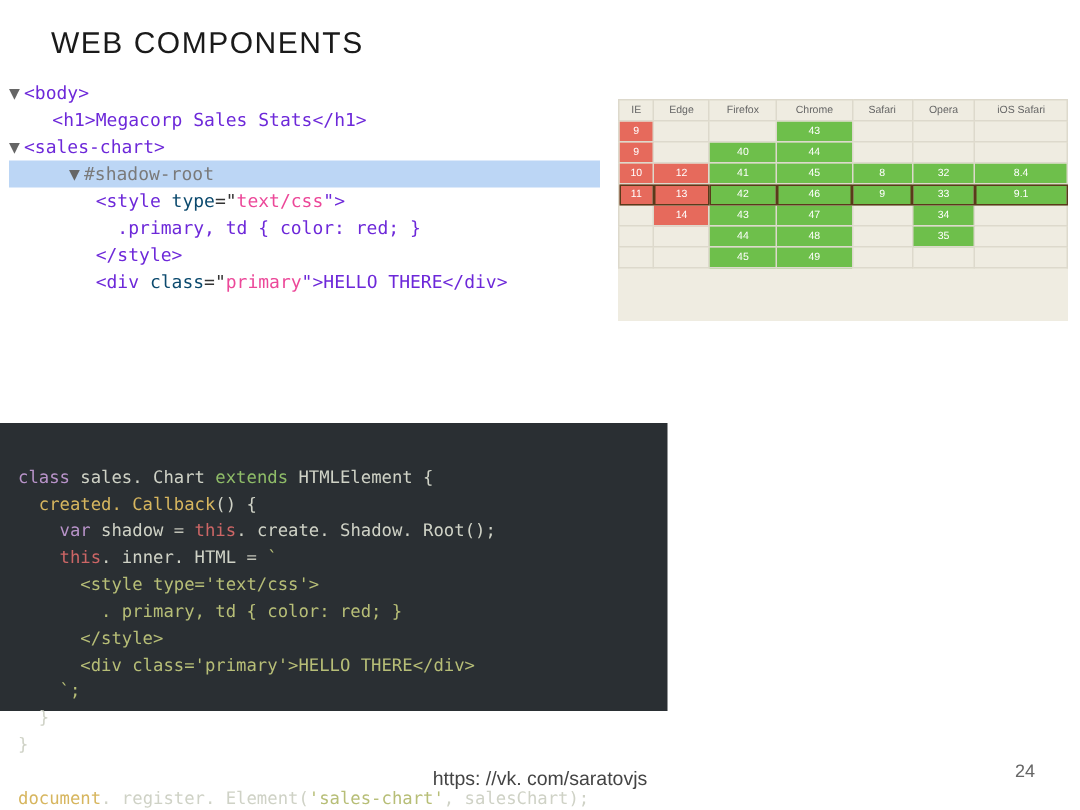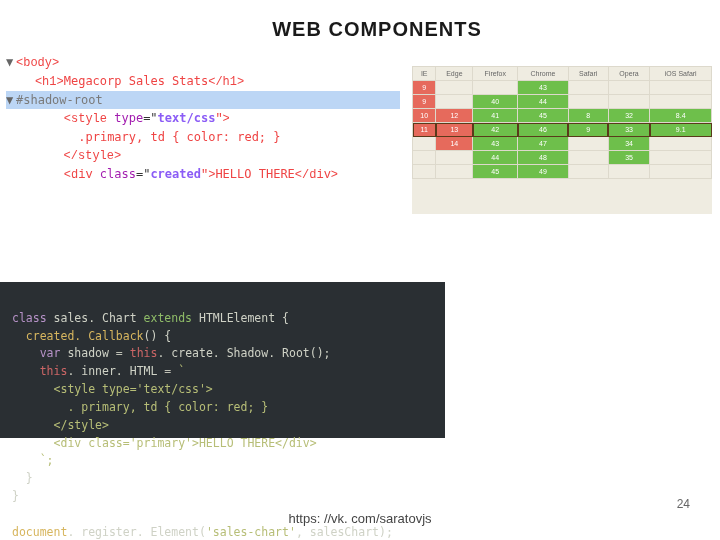--- a/index.html
+++ b/index.html
@@ -4,47 +4,46 @@
 <style>
   * { box-sizing: border-box; margin: 0; padding: 0; }
   body {
     width: 720px; height: 540px;
     background: #fff;
     font-family: "Helvetica Neue", Arial, sans-serif;
     position: relative;
   }
   .title {
     font-family: "Arial Black", Arial, sans-serif;
-    font-weight: 700;
+    font-weight: 400;
     font-size: 20px;
     letter-spacing: 1px;
     padding: 18px 0 12px 34px;
     color: #1a1a1a;
-    text-align: center;
   }
   .devtools {
     font-family: Menlo, monospace;
     font-size: 12px;
     line-height: 1.5;
     padding: 0 0 0 6px;
     color: #333;
     width: 400px;
   }
   .devtools .row { white-space: pre; }
   .caret { color: #666; display:inline-block; width: 10px; }
-  .tag { color: #ef4444; font-family: Liberation Mono, monospace; }
-  .attr-name { color: #a21caf; }
-  .attr-val { color: #8b5cf6; font-weight: bold; }
-  .txt { color: #ef4444; }
+  .tag { color: #6d28d9; }
+  .attr-name { color: #0c4a6e; }
+  .attr-val { color: #ec4899; }
+  .txt { color: #6d28d9; }
   .shadow { color: #7a7a7a; }
-  .hl-row { background: #bcd6f5; }
+  .hl-row { background: #bcd6f5; padding-left: 40px; }
   .js-pane {
     position: absolute;
     left: 0; top: 282px;
-    width: 445px; height: 156px;
+    width: 445px; height: 192px;
     background: #2a2f33;
     color: #cfd2c6;
     font-family: Menlo, monospace;
     font-size: 11.5px;
     line-height: 1.55;
     padding: 10px 12px;
     white-space: pre;
   }
   .kw { color: #b893c9; }
   .kw2 { color: #8fbc68; }
@@ -77,37 +76,38 @@
 
   .footer {
     position: absolute;
     bottom: 14px; left: 0; right: 0;
     text-align: center;
     font-size: 13px;
     color: #444;
   }
   .pagenum {
     position: absolute;
-    bottom: 29px; right: 30px;
+    bottom: 19px; right: 30px;
     font-size: 12px; color: #666;
   }
 </style>
 </head>
 <body>
 
 <div class="title">WEB COMPONENTS</div>
 
 <div class="devtools">
   <div class="row"><span class="caret">▼ </span><span class="tag">&lt;body&gt;</span></div>
   <div class="row">    <span class="tag">&lt;h1&gt;</span><span class="txt">Megacorp Sales Stats</span><span class="tag">&lt;/h1&gt;</span></div>
+  <div class="row"><span class="caret">▼ </span><span class="tag">&lt;sales-chart&gt;</span></div>
   <div class="row hl-row"><span class="caret">▼   </span><span class="shadow">#shadow-root</span></div>
   <div class="row"><span>        </span><span class="tag">&lt;style </span><span class="attr-name">type</span><span>="</span><span class="attr-val">text/css</span><span class="tag">"&gt;</span></div>
   <div class="row"><span class="txt">          .primary, td { color: red; }</span></div>
   <div class="row"><span class="tag">        &lt;/style&gt;</span></div>
-  <div class="row"><span>        </span><span class="tag">&lt;div </span><span class="attr-name">class</span><span>="</span><span class="attr-val">created</span><span class="tag">"&gt;</span><span class="txt">HELLO THERE</span><span class="tag">&lt;/div&gt;</span></div>
+  <div class="row"><span>        </span><span class="tag">&lt;div </span><span class="attr-name">class</span><span>="</span><span class="attr-val">primary</span><span class="tag">"&gt;</span><span class="txt">HELLO THERE</span><span class="tag">&lt;/div&gt;</span></div>
 </div>
 
 <div class="js-pane">
 <span class="kw">class</span><span> sales. Chart </span><span class="kw2">extends</span><span> HTMLElement {</span>
 <span class="fn">  created. Callback</span><span>() {</span>
 <span class="kw">    var</span><span> shadow </span><span class="punct">=</span><span> </span><span class="lit">this</span><span>. create. Shadow. Root();</span>
 <span class="lit">    this</span><span>. inner. HTML </span><span class="punct">=</span><span class="str"> `</span>
 <span class="str">      &lt;style type='text/css'&gt;</span>
 <span class="str">        . primary, td { color: red; }</span>
 <span class="str">      &lt;/style&gt;</span>

